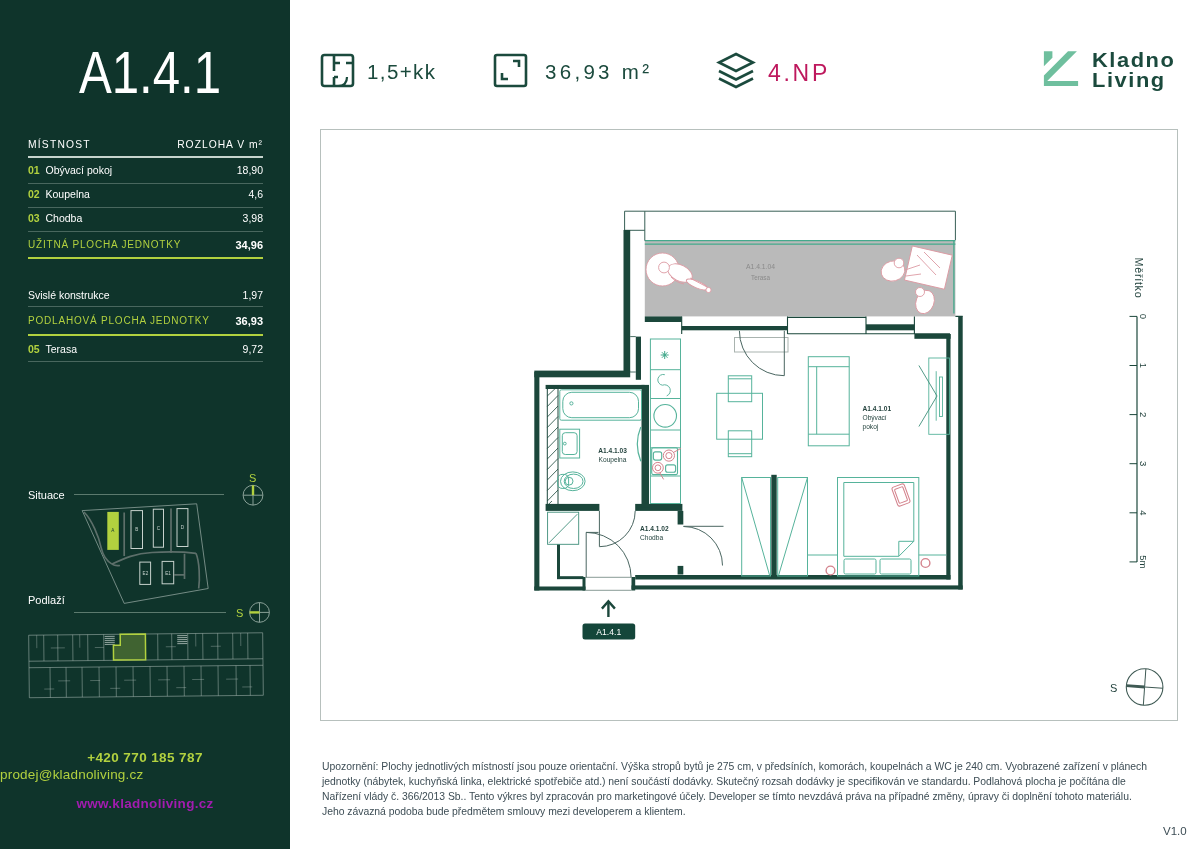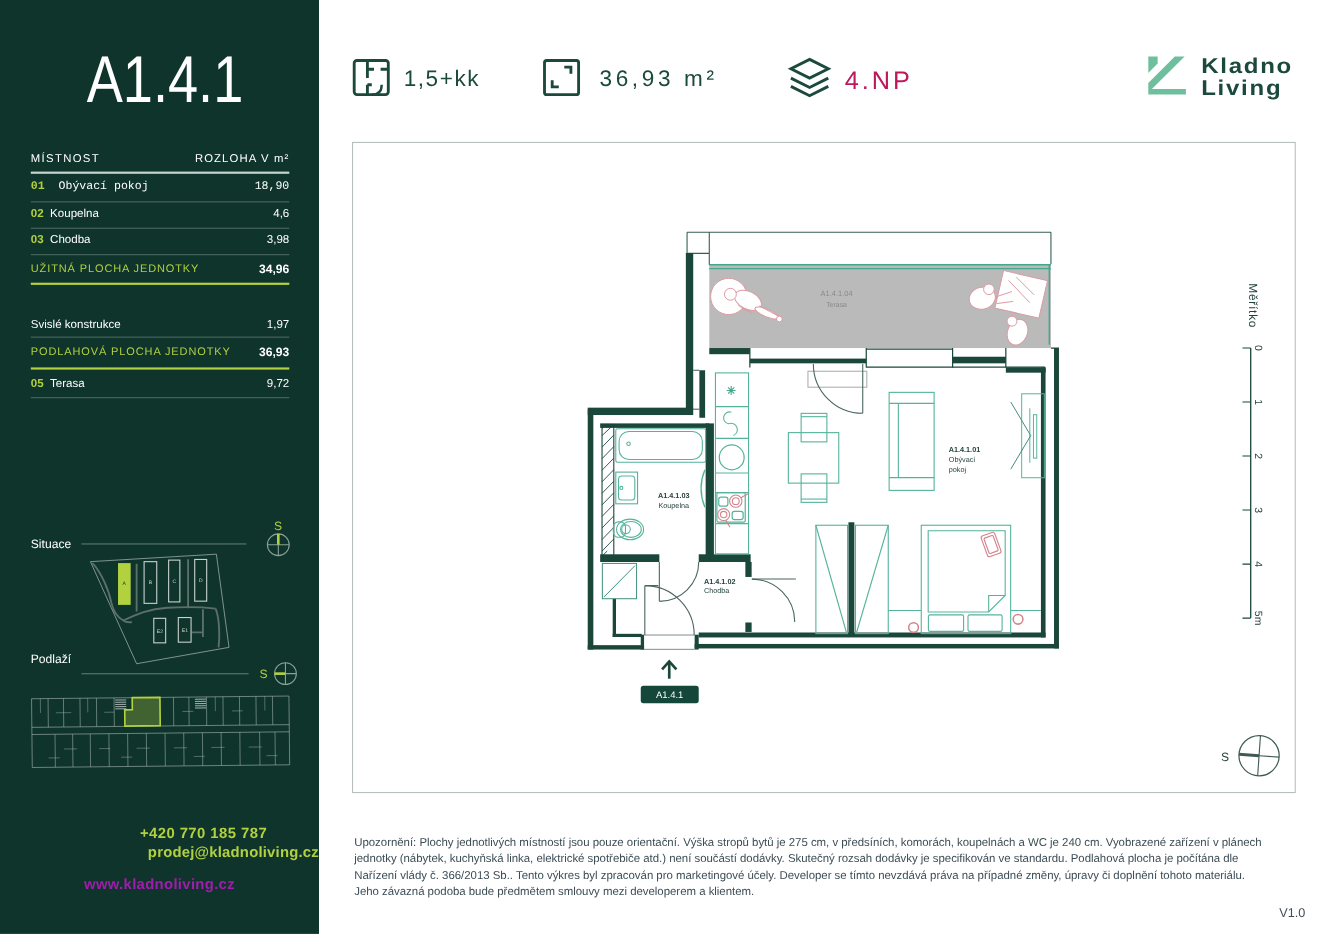--- a/index.html
+++ b/index.html
@@ -16,21 +16,21 @@
 </head>
 <body>
 
 <div id="sidebar" class="abs"></div>
 
 <div class="abs" style="left:5px;top:42.7px;width:290px;text-align:center;color:#fff;font-weight:normal;font-size:60px;line-height:1;transform:scaleX(0.82);letter-spacing:0px;">A1.4.1</div>
 
 <div class="row" style="top:139px;color:#fff;font-size:10.3px;letter-spacing:1.2px;">MÍSTNOST<span class="val" style="letter-spacing:1.0px;">ROZLOHA V m²</span></div>
 <div class="rline" style="top:156px;height:1.6px;background:#c7d4cd;"></div>
 
-<div class="row" style="top:164px;font-family:Liberation Mono, monospace;"><b class="lime">01</b>&nbsp;&nbsp;Obývací pokoj<span class="val">18,90</span></div>
+<div class="row" style="top:164px;"><b class="lime">01</b>&nbsp;&nbsp;Obývací pokoj<span class="val">18,90</span></div>
 <div class="rline" style="top:182.5px;"></div>
 
 <div class="row" style="top:188px;"><b class="lime">02</b>&nbsp;&nbsp;Koupelna<span class="val">4,6</span></div>
 <div class="rline" style="top:206.5px;"></div>
 
 <div class="row" style="top:212px;"><b class="lime">03</b>&nbsp;&nbsp;Chodba<span class="val">3,98</span></div>
 <div class="rline" style="top:230.5px;"></div>
 
 <div class="row lime" style="top:238.5px;font-size:10px;letter-spacing:0.8px;">UŽITNÁ PLOCHA JEDNOTKY<span class="val" style="color:#fff;font-weight:bold;font-size:11px;letter-spacing:0;">34,96</span></div>
 <div class="rline" style="top:257px;height:2px;background:#b2d13f;"></div>
@@ -43,23 +43,23 @@
 
 <div class="row" style="top:342.5px;"><b class="lime">05</b>&nbsp;&nbsp;Terasa<span class="val">9,72</span></div>
 <div class="rline" style="top:360.5px;"></div>
 
 <div class="abs" style="left:28px;top:489px;color:#fff;font-size:11px;">Situace</div>
 <div class="abs" style="left:74px;top:494px;width:150px;height:1px;background:#5c7a6e;"></div>
 
 <div class="abs" style="left:28px;top:594px;color:#fff;font-size:11px;">Podlaží</div>
 <div class="abs" style="left:74px;top:612px;width:152px;height:1px;background:#5c7a6e;"></div>
 
-<div class="abs lime" style="left:0;top:750px;width:290px;text-align:center;font-size:13.5px;font-weight:bold;letter-spacing:0.4px;padding-left:40px;">+420 770 185 787</div>
-
-<div class="abs lime" style="left:0;top:766.5px;width:290px;text-align:right;font-size:13.5px;font-weight:bold;letter-spacing:0.2px;">prodej@kladnoliving.cz</div>
+<div class="abs lime" style="left:0;top:750px;width:290px;text-align:center;font-size:13.5px;font-weight:bold;letter-spacing:0.4px;">+420 770 185 787</div>
+
+<div class="abs lime" style="left:0;top:766.5px;width:290px;text-align:left;font-size:13.5px;font-weight:normal;letter-spacing:0.2px;">prodej@kladnoliving.cz</div>
 
 <div class="abs" style="left:0;top:796px;width:290px;text-align:center;font-size:13.5px;font-weight:bold;color:#a21caf;letter-spacing:0.3px;">www.kladnoliving.cz</div>
 
 <div class="abs" style="left:367px;top:60px;font-size:20.5px;color:#1b4a3d;font-weight:500;letter-spacing:1.4px;">1,5+kk</div>
 
 <div class="abs" style="left:545px;top:60px;font-size:20.5px;color:#1b4a3d;font-weight:400;letter-spacing:3.3px;">36,93 m²</div>
 
 <div class="abs" style="left:768px;top:60px;font-size:23px;color:#be185d;font-weight:500;letter-spacing:2.7px;">4.NP</div>
 
 <div class="abs" style="left:1092px;top:49.5px;font-size:19.5px;line-height:20.8px;color:#1b4a3d;font-weight:bold;letter-spacing:1.4px;transform:scaleX(1.12);transform-origin:0 0;">Kladno<br>Living</div>

